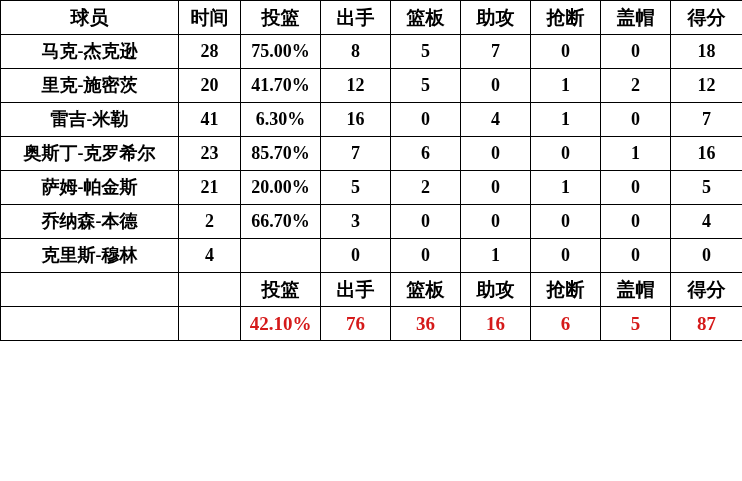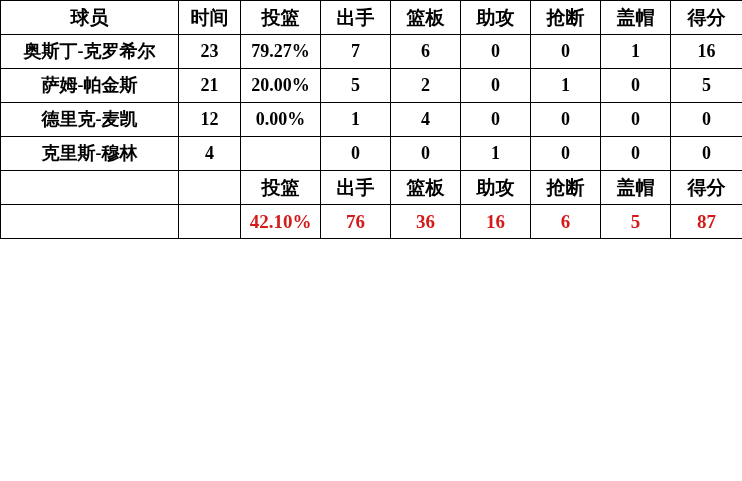--- a/index.html
+++ b/index.html
@@ -78,51 +78,84 @@
           <td>时间</td>
           <td>投篮</td>
           <td>出手</td>
           <td>篮板</td>
           <td>助攻</td>
           <td>抢断</td>
           <td>盖帽</td>
           <td>得分</td>
         </tr>
         <tr>
+          <td class="name-cell">马克-杰克逊</td>
+          <td>28</td>
+          <td>75.00%</td>
+          <td>8</td>
+          <td>5</td>
+          <td>7</td>
+          <td>0</td>
+          <td>0</td>
+          <td>18</td>
+        </tr>
+        <tr>
+          <td class="name-cell">里克-施密茨</td>
+          <td>20</td>
+          <td>41.70%</td>
+          <td>12</td>
+          <td>5</td>
+          <td>0</td>
+          <td>1</td>
+          <td>2</td>
+          <td>12</td>
+        </tr>
+        <tr>
+          <td class="name-cell">雷吉-米勒</td>
+          <td>41</td>
+          <td>6.30%</td>
+          <td>16</td>
+          <td>0</td>
+          <td>4</td>
+          <td>1</td>
+          <td>0</td>
+          <td>7</td>
+        </tr>
+        <tr>
           <td class="name-cell">奥斯丁-克罗希尔</td>
           <td>23</td>
-          <td>79.27%</td>
+          <td>85.70%</td>
           <td>7</td>
           <td>6</td>
           <td>0</td>
           <td>0</td>
           <td>1</td>
           <td>16</td>
         </tr>
         <tr>
           <td class="name-cell">萨姆-帕金斯</td>
           <td>21</td>
           <td>20.00%</td>
           <td>5</td>
           <td>2</td>
           <td>0</td>
           <td>1</td>
           <td>0</td>
           <td>5</td>
         </tr>
         <tr>
-          <td class="name-cell">德里克-麦凯</td>
-          <td>12</td>
-          <td>0.00%</td>
-          <td>1</td>
-          <td>4</td>
+          <td class="name-cell">乔纳森-本德</td>
+          <td>2</td>
+          <td>66.70%</td>
+          <td>3</td>
           <td>0</td>
           <td>0</td>
           <td>0</td>
           <td>0</td>
+          <td>4</td>
         </tr>
         <tr>
           <td class="name-cell">克里斯-穆林</td>
           <td>4</td>
           <td></td>
           <td>0</td>
           <td>0</td>
           <td>1</td>
           <td>0</td>
           <td>0</td>

